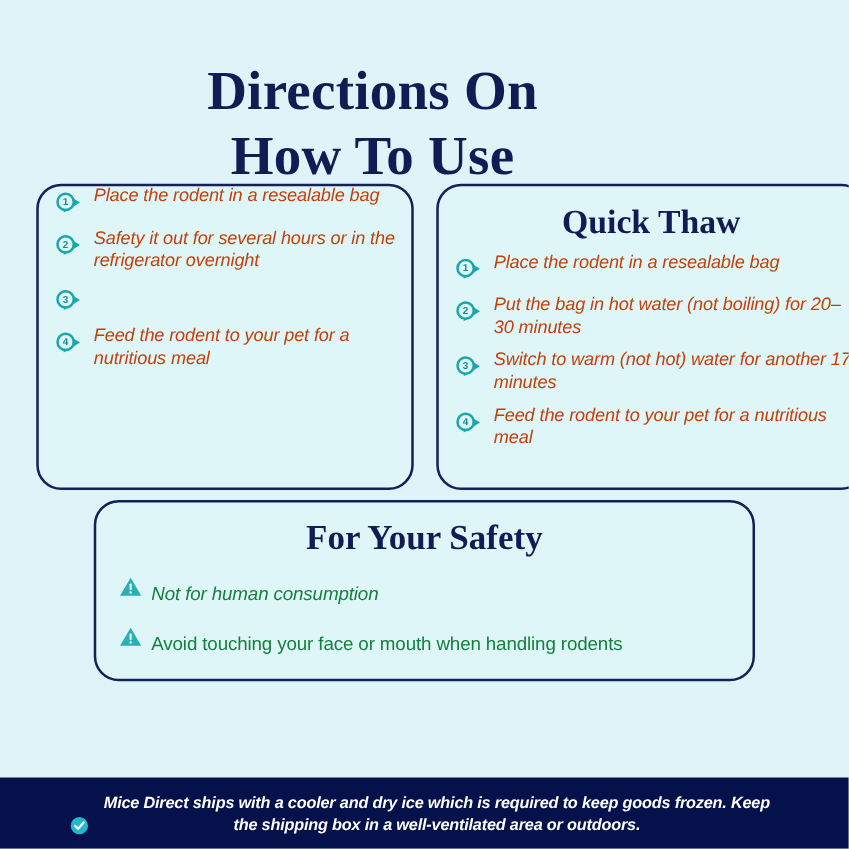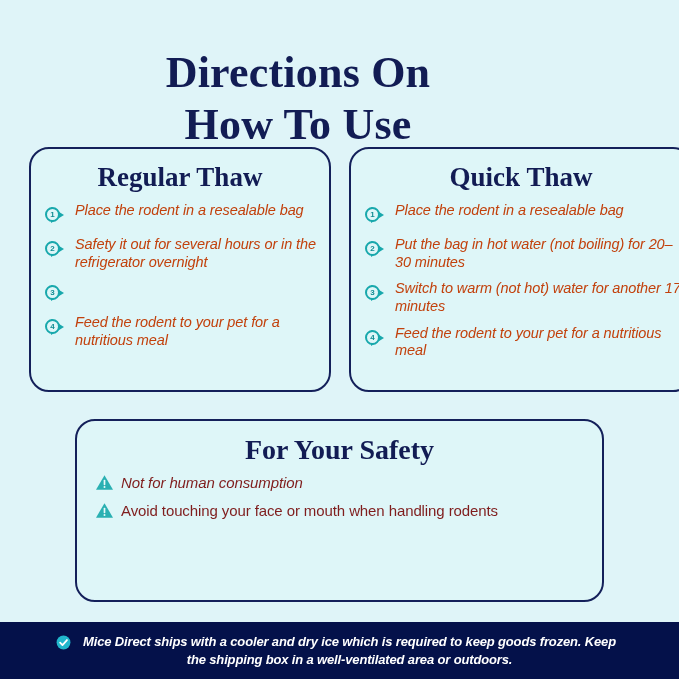--- a/index.html
+++ b/index.html
@@ -53,23 +53,23 @@
     height: 245px;
   }
   #card-quick {
     left: 349px;
     top: 147px;
     width: 344px;
     height: 245px;
   }
   #card-safety {
     left: 75px;
-    top: 419px;
+    top: 400px;
     width: 529px;
-    height: 183px;
+    height: 145px;
   }
 
   .card-title {
     text-align: center;
     font-family: "Liberation Serif", "DejaVu Serif", serif;
     color: #121c54;
     font-weight: 700;
     font-size: 27px;
     line-height: 1;
     margin: 15px 0 11px 0;
@@ -155,40 +155,41 @@
     flex: 0 0 auto;
     width: 19px;
     height: 17px;
     margin-right: 7px;
   }
   .safety-text {
     font-family: "Liberation Sans", sans-serif;
     font-style: italic;
     font-size: 15px;
     line-height: 1.15;
-    color: #7f1d1d;
+    color: #15803d;
     letter-spacing: -0.1px;
+    margin-top: 12px;
   }
   .safety-item.upright .safety-text { font-style: normal; }
 
   
   #bottom-banner {
     position: absolute;
     left: 0;
     top: 622px;
     width: 679px;
     height: 57px;
     background: #04114a;
     display: flex;
     align-items: center;
     justify-content: center;
   }
   .banner-inner {
     display: flex;
-    align-items: flex-start;
+    align-items: flex-end;
     padding: 0 56px;
   }
   .check-icon {
     flex: 0 0 auto;
     width: 15px;
     height: 15px;
     margin-right: 5px;
     margin-top: 2px;
   }
   .banner-text {
@@ -206,21 +207,20 @@
 <body>
 
 <div id="page">
 
   <h1 class="page-title">
     <span>Directions On</span>
     <span class="line2">How To Use</span>
   </h1>
 
   <div class="card" id="card-regular">
-    <div class="card-title">Regular Thaw</div>
     <ul class="steps">
       <li class="step">
         <span class="step-marker">
           <span class="chev"></span>
           <span class="ring">1</span>
         </span>
         <span class="step-text">Place the rodent in a resealable bag</span>
       </li>
       <li class="step">
         <span class="step-marker">

